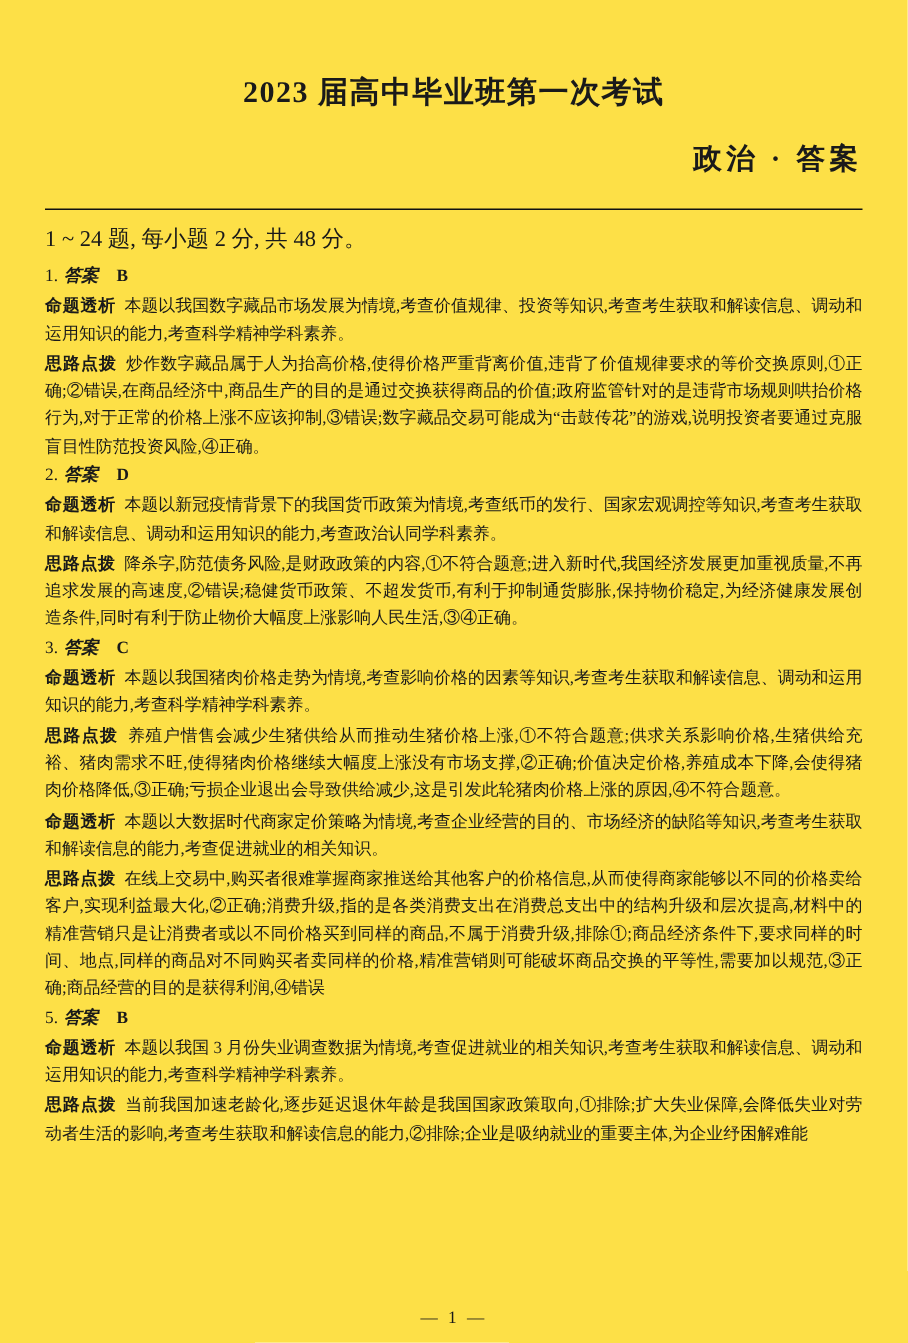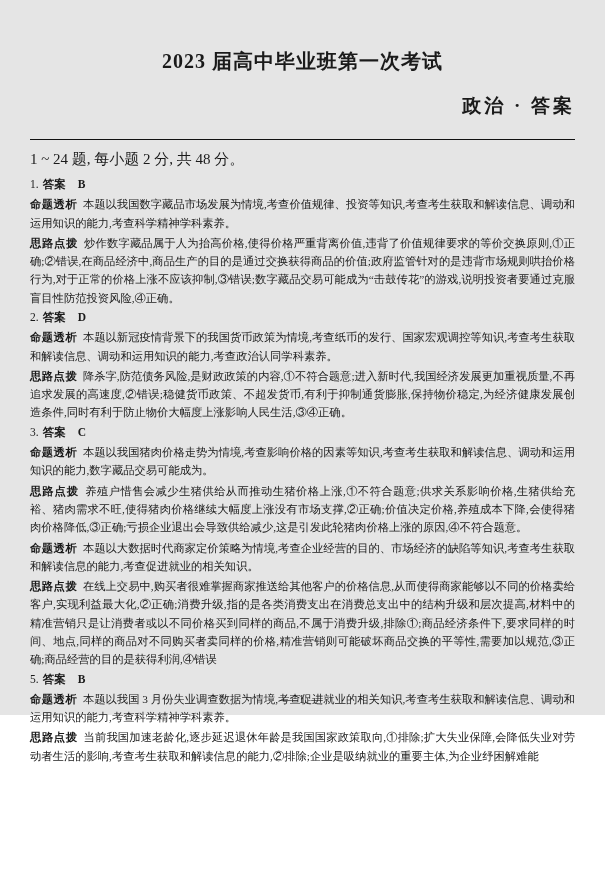--- a/index.html
+++ b/index.html
@@ -10,24 +10,24 @@
   body {
     width: 605px;
     height: 895px;
     font-family: "Liberation Serif", "DejaVu Serif", serif;
     color: #1a1a1a;
     overflow: hidden;
   }
   .page {
     position: relative;
     width: 605px;
-    height: 715px;
+    height: 895px;
     box-sizing: border-box;
     padding: 34px 30px 10px 30px;
-    background: #e5e5e5;
+    background: #fde047;
   }
   .doc-title {
     text-align: center;
     font-size: 20px;
     font-weight: bold;
     letter-spacing: 1px;
     margin: 14px 0 0 0;
     font-family: "Liberation Serif", "DejaVu Serif", serif;
   }
   .doc-subtitle {
@@ -55,20 +55,21 @@
     font-size: 11.5px;
     margin: 0 0 2px 0;
     line-height: 1.5;
   }
   .q-answer .q-num {
     font-weight: normal;
   }
   .q-answer .ans-label {
     font-weight: bold;
     margin-left: 4px;
+    font-style: italic;
   }
   .q-answer .ans-val {
     font-weight: bold;
     margin-left: 12px;
     letter-spacing: 1px;
   }
   .para {
     font-size: 11.3px;
     line-height: 1.62;
     margin: 0 0 2px 0;
@@ -124,21 +125,21 @@
     <p class="para">
       <span class="lead">思路点拨</span>&nbsp;&nbsp;<span>降杀字,防范债务风险,是财政政策的内容,①不符合题意;进入新时代,我国经济发展更加重视质量,不再追求发展的高速度,②错误;稳健货币政策、不超发货币,有利于抑制通货膨胀,保持物价稳定,为经济健康发展创造条件,同时有利于防止物价大幅度上涨影响人民生活,③④正确。</span>
     </p>
   </div>
 
   <div class="q-block">
     <p class="q-answer">
       <span class="q-num">3.</span><span class="ans-label">答案</span><span class="ans-val">C</span>
     </p>
     <p class="para">
-      <span class="lead">命题透析</span>&nbsp;&nbsp;<span>本题以我国猪肉价格走势为情境,考查影响价格的因素等知识,考查考生获取和解读信息、调动和运用知识的能力,数字藏品交易可能成为。</span>
+      <span class="lead">命题透析</span>&nbsp;&nbsp;<span>本题以我国猪肉价格走势为情境,考查影响价格的因素等知识,考查考生获取和解读信息、调动和运用知识的能力,考查科学精神学科素养。</span>
     </p>
     <p class="para">
       <span class="lead">思路点拨</span>&nbsp;&nbsp;<span>养殖户惜售会减少生猪供给从而推动生猪价格上涨,①不符合题意;供求关系影响价格,生猪供给充裕、猪肉需求不旺,使得猪肉价格继续大幅度上涨没有市场支撑,②正确;价值决定价格,养殖成本下降,会使得猪肉价格降低,③正确;亏损企业退出会导致供给减少,这是引发此轮猪肉价格上涨的原因,④不符合题意。</span>
     </p>
   </div>
 
   <div class="q-block">
     <p class="para">
       <span class="lead">命题透析</span>&nbsp;&nbsp;<span>本题以大数据时代商家定价策略为情境,考查企业经营的目的、市场经济的缺陷等知识,考查考生获取和解读信息的能力,考查促进就业的相关知识。</span>
     </p>

